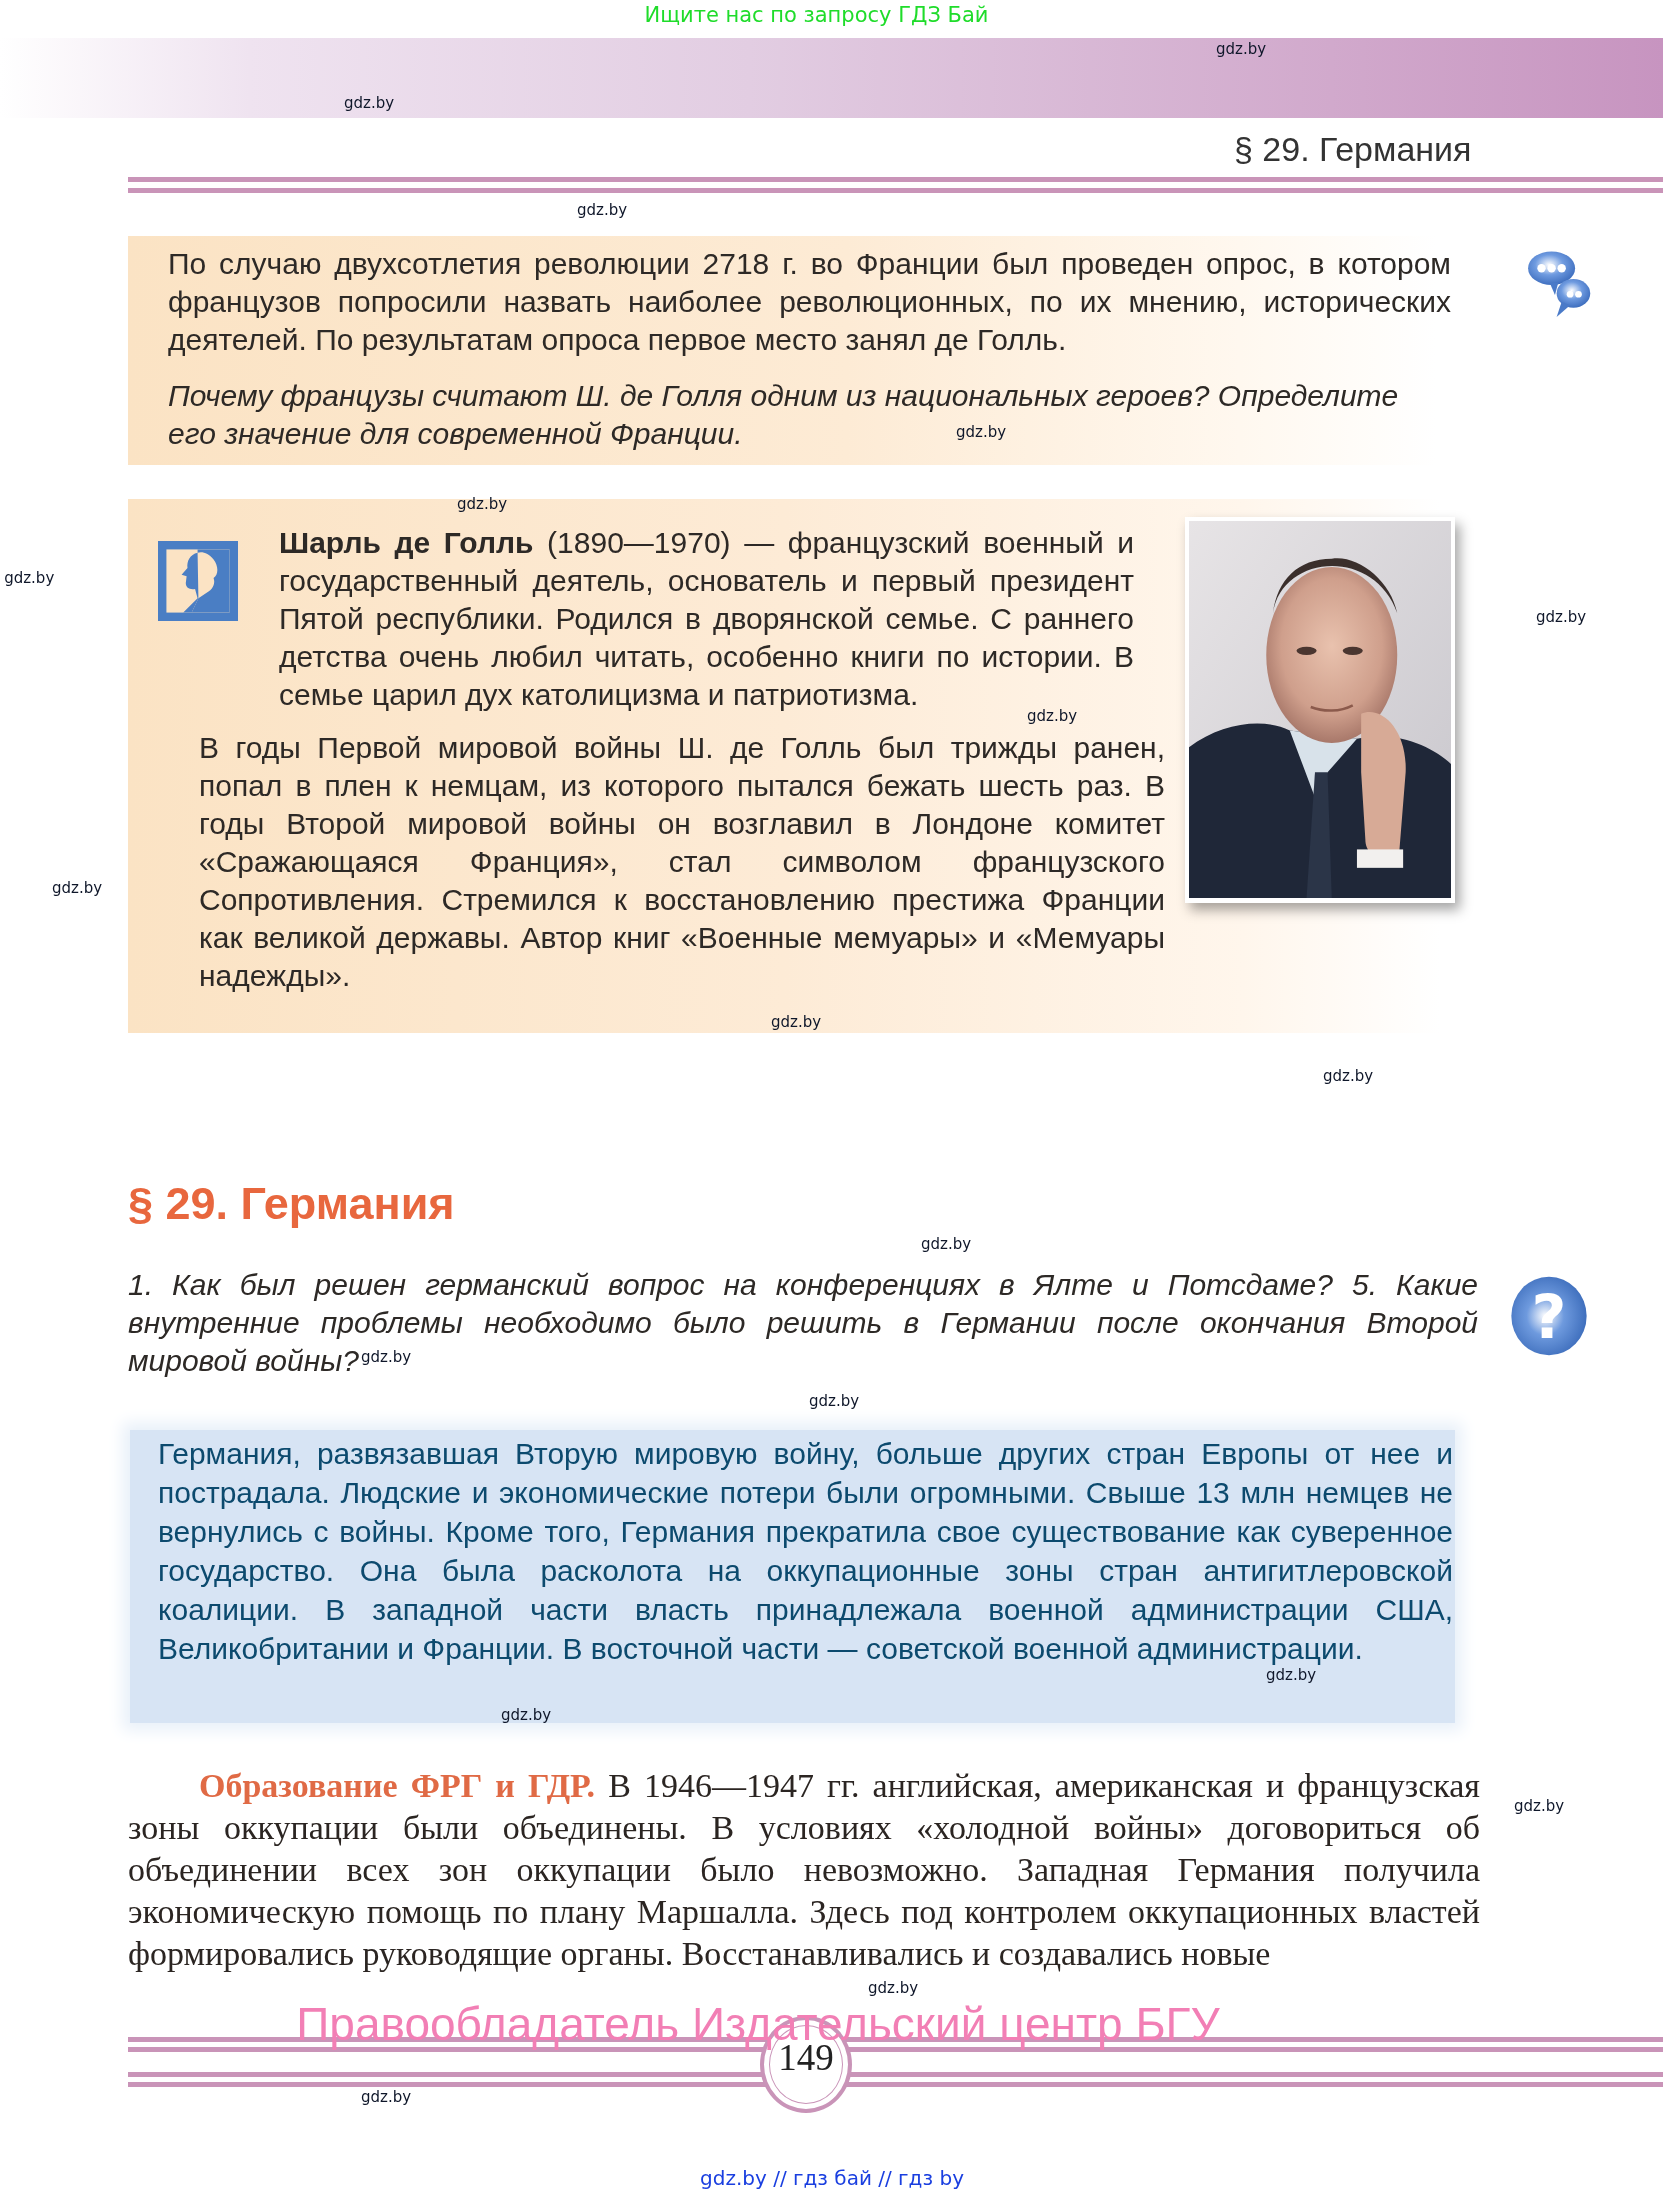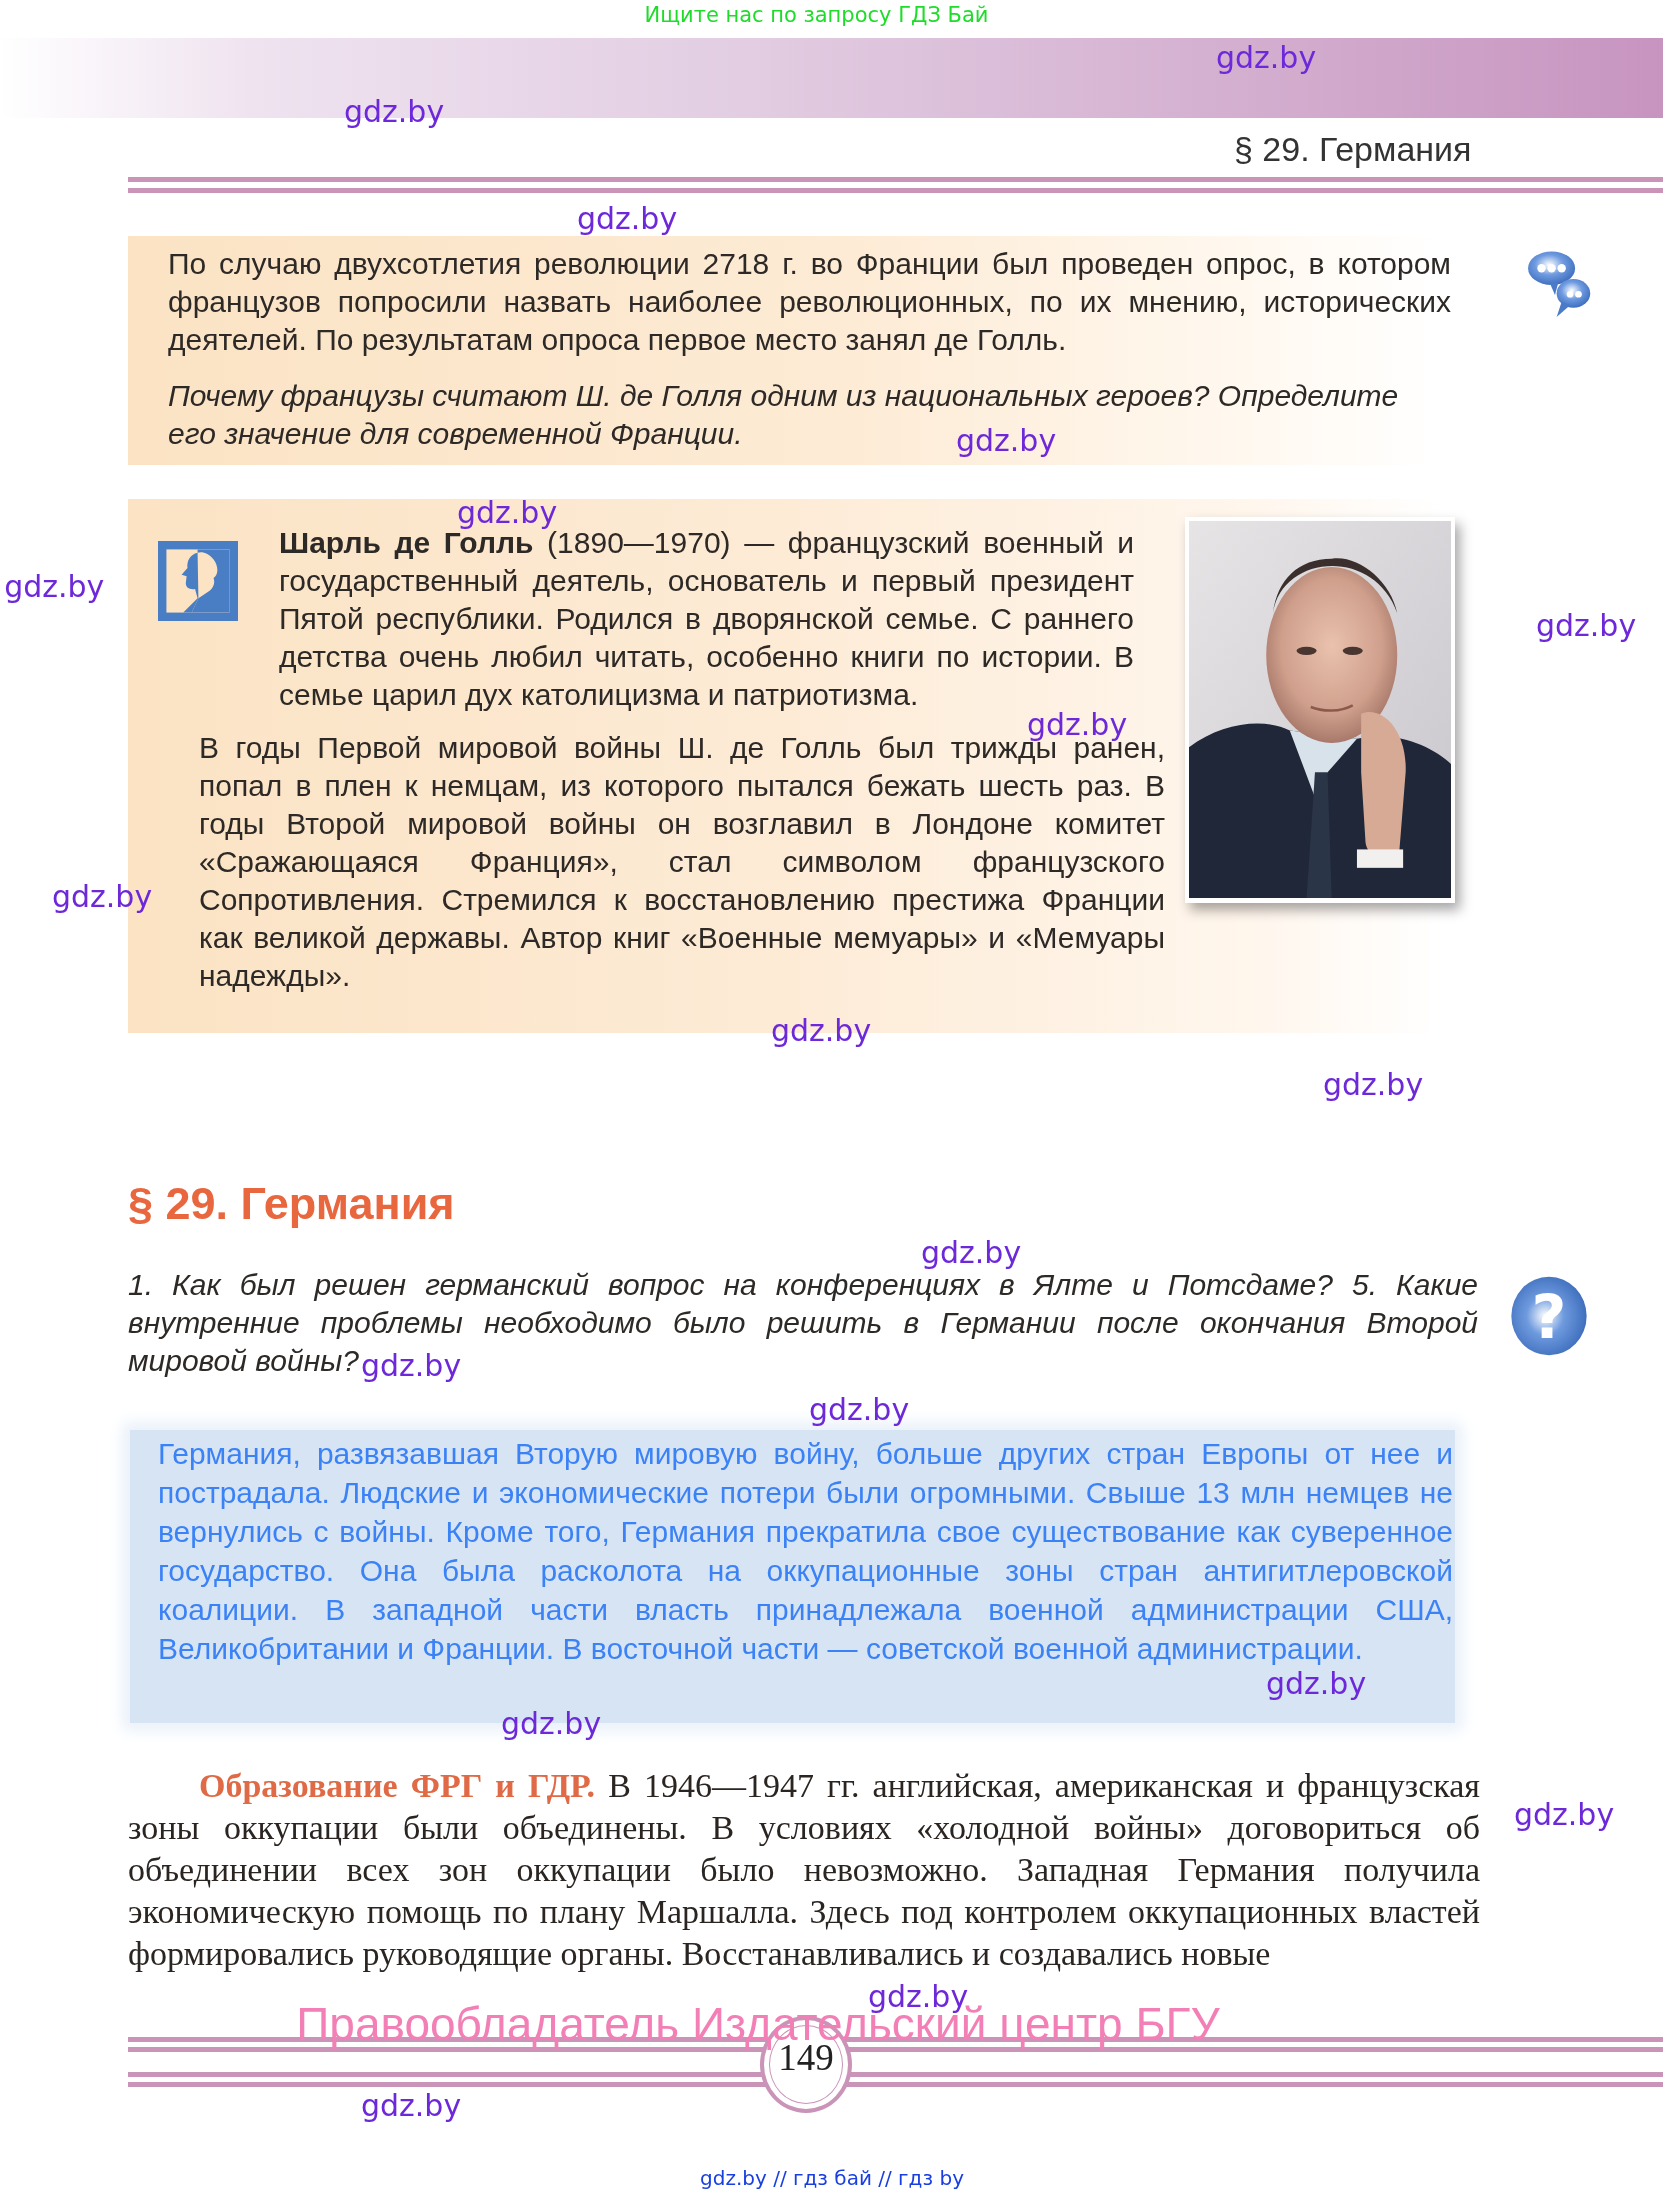--- a/index.html
+++ b/index.html
@@ -22,21 +22,21 @@
     left: 0; top: 38px; width: 1664px; height: 80px;
     background: linear-gradient(to right, #ffffff 0%, #efe3f0 15%, #e2cde2 45%, #d1a9cc 80%, #c794c0 100%);
   }
   .running-head {
     left: 1234px; top: 130px; font-size: 34px; color: #333; white-space: nowrap;
   }
   .hline { left: 128px; height: 5px; background: #c994b8; }
 
   
   .wm {
-    font-family: "DejaVu Sans", sans-serif; font-size: 30px; color: #6d28d9;
+    font-family: "DejaVu Sans", sans-serif; font-size: 15px; color: #0f172a;
     white-space: nowrap; z-index: 5;
   }
 
   
   .quote-box {
     left: 128px; top: 236px; width: 1308px; height: 229px;
     background: linear-gradient(to right, #fbe3c4 0%, #fdebd5 55%, #fff8ef 85%, #ffffff 100%);
   }
   .quote-text {
     left: 168px; top: 245px; width: 1283px; font-size: 30px; line-height: 38px;
@@ -82,21 +82,21 @@
   .question-icon { left: 1508px; top: 1275px; width: 82px; height: 82px; }
 
   
   .blue-box {
     left: 130px; top: 1430px; width: 1325px; height: 293px;
     background: #d7e4f4;
     box-shadow: 0 0 15px 8.4px #e8f0f9;
   }
   .blue-text {
     left: 158px; top: 1434px; width: 1295px; font-size: 30px; line-height: 39px;
-    text-align: justify; color: #3b82f6;
+    text-align: justify; color: #0c4a6e;
   }
 
   
   .body-text {
     left: 128px; top: 1765px; width: 1352px;
     font-family: "Liberation Serif", "DejaVu Serif", serif;
     font-size: 34px; line-height: 42px; text-align: justify; color: #2b2522;
     text-indent: 71px;
   }
   .body-text .lead { color: #e06a45; font-weight: bold; }

